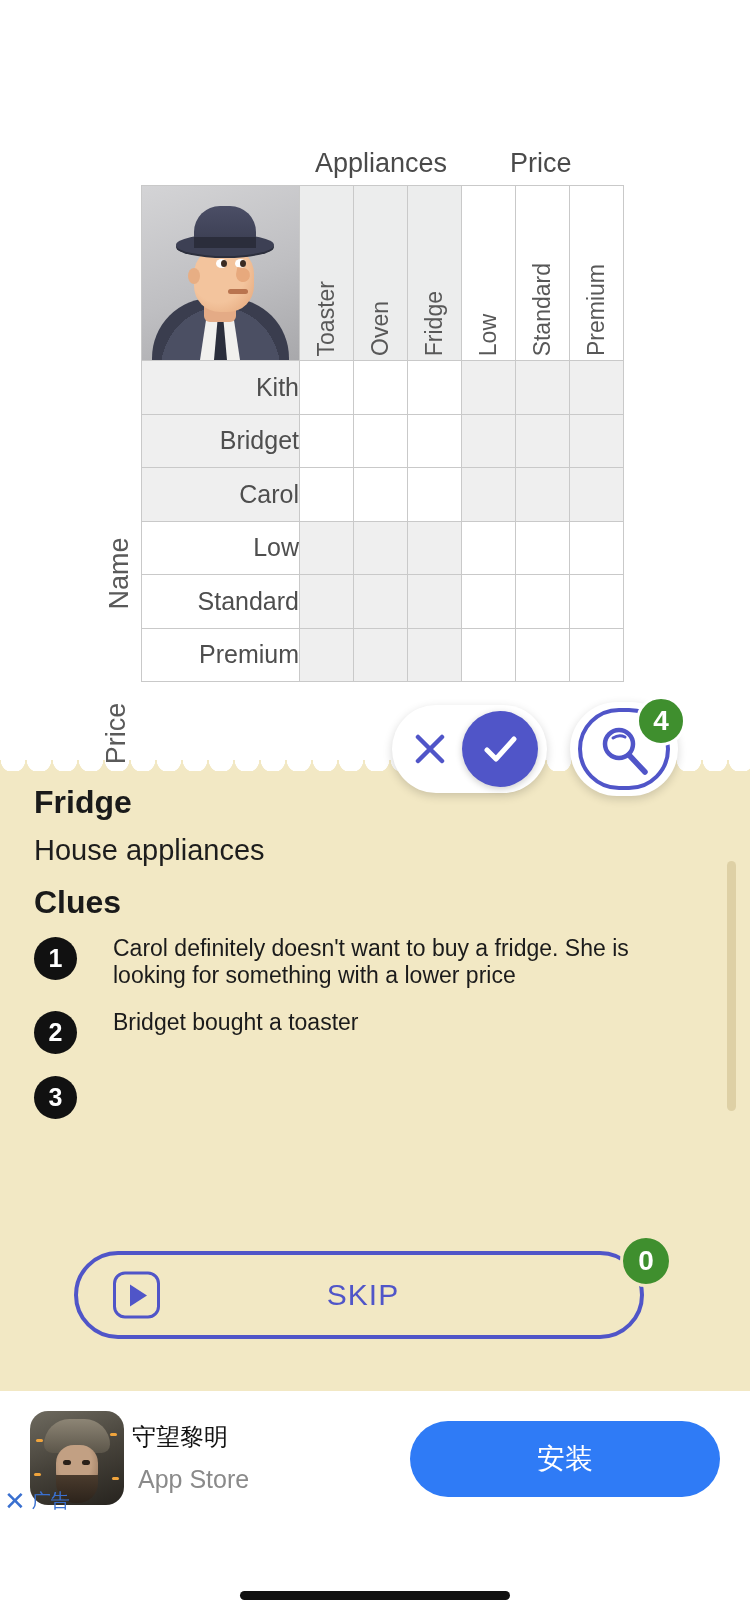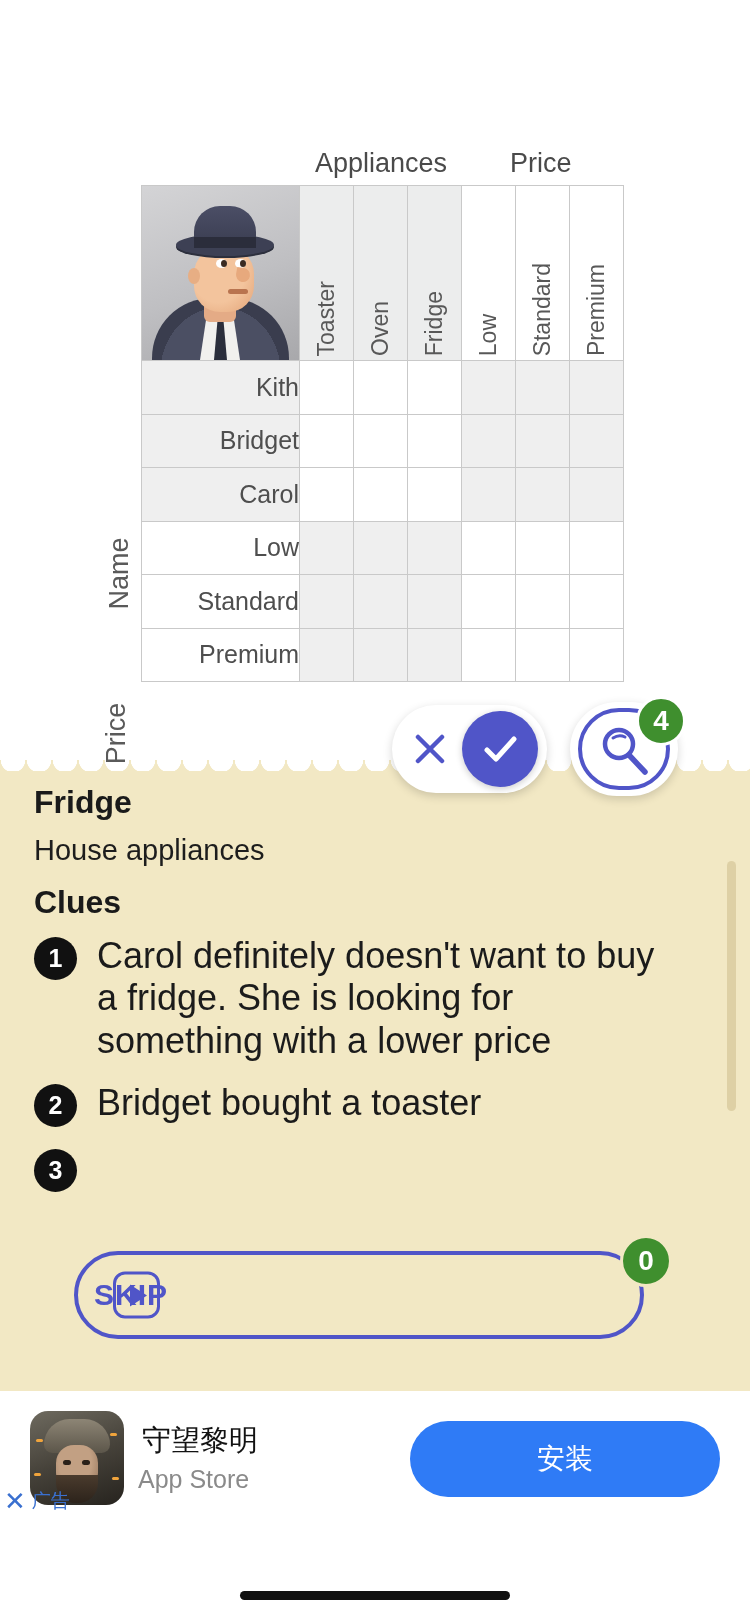--- a/index.html
+++ b/index.html
@@ -174,43 +174,43 @@
 
   .clues { position: absolute; left: 0; top: 164px; width: 750px; }
   .clue { position: relative; display: flex; align-items: flex-start; margin-bottom: 20px; padding-right: 40px; }
   .clue-num {
     flex: 0 0 auto; width: 43px; height: 43px; border-radius: 50%; background: #111;
     color: #fff; font-size: 25px; font-weight: 700;
     display: flex; align-items: center; justify-content: center;
     margin-left: 34px; margin-top: 2px;
   }
   .clue-text {
-    margin-left: 20px; font-size: 36px; line-height: 1.18; color: #1b1b1b; max-width: 580px;
+    margin-left: 36px; font-size: 23px; line-height: 1.18; color: #1b1b1b; max-width: 580px;
   }
 
   
   .skip-wrap { position: absolute; left: 74px; top: 1251px; width: 570px; height: 88px; z-index: 20; }
   .skip-btn {
     position: absolute; left: 0; top: 0; width: 570px; height: 88px;
     border: 4px solid #5055c8; border-radius: 44px; background: transparent;
     display: flex; align-items: center;
   }
   .skip-play {
     position: absolute; left: 35px; top: 50%; transform: translateY(-50%);
     width: 47px; height: 47px; border: 3px solid #5055c8; border-radius: 12px;
     display: flex; align-items: center; justify-content: center;
   }
   .skip-play .tri {
     width: 0; height: 0; border-left: 17px solid #5055c8;
     border-top: 11px solid transparent; border-bottom: 11px solid transparent;
     margin-left: 4px;
   }
   .skip-label {
-    position: absolute; left: 16px; top: 50%; transform: translateY(-50%);
-    width: 570px; font-size: 30px; font-weight: 700;
+    position: absolute; left: 0; top: 50%; transform: translateY(-50%);
+    width: 570px; text-align: center; font-size: 30px; font-weight: 400;
     color: #5055c8; letter-spacing: 1px;
   }
   .skip-badge {
     position: absolute; right: -28px; top: -16px; width: 52px; height: 52px; border-radius: 50%;
     background: #3f8f2e; color: #fff; font-size: 28px; font-weight: 700;
     display: flex; align-items: center; justify-content: center; border: 3px solid #f2e8c4;
   }
 
   .note-scroll {
     position: absolute; right: 14px; top: 90px; width: 9px; height: 250px;
@@ -232,21 +232,21 @@
   .ad-icon .sold-face{ position:absolute; left:26px; top:34px; width:42px; height:48px;
     background: radial-gradient(ellipse at 45% 35%, #c2a083 0 50%, #8d6f57 100%); border-radius: 18px 18px 20px 20px; }
   .ad-icon .sold-eyeL{ position:absolute; left:33px; top:49px; width:8px; height:5px; background:#2a211a; border-radius:3px; }
   .ad-icon .sold-eyeR{ position:absolute; left:52px; top:49px; width:8px; height:5px; background:#2a211a; border-radius:3px; }
   .ad-icon .sold-beard{ position:absolute; left:26px; top:64px; width:42px; height:28px;
     background: linear-gradient(180deg,#4a3b2d 0%,#2c231b 100%); border-radius: 0 0 20px 20px; }
   .ad-icon .spark { position:absolute; width:7px; height:3px; background:#f0a43c; border-radius:2px; }
   .ad-icon .s1 { left:6px; top:28px; } .ad-icon .s2 { left:80px; top:22px; }
   .ad-icon .s3 { left:4px; top:62px; } .ad-icon .s4 { left:82px; top:66px; }
 
-  .ad-title { position: absolute; left: 142px; top: 30px; font-size: 29px; color: #121212; }
+  .ad-title { position: absolute; left: 132px; top: 30px; font-size: 24px; color: #121212; }
   .ad-sub { position: absolute; left: 138px; top: 74px; font-size: 25px; color: #8a8a8a; }
   .ad-cta {
     position: absolute; right: 30px; top: 30px; width: 310px; height: 76px;
     background: #2f7bf6; border-radius: 38px; color: #fff; font-size: 28px;
     display: flex; align-items: center; justify-content: center;
   }
   .ad-close {
     position: absolute; left: 4px; top: 93px; height: 34px;
     display: flex; align-items: center; gap: 6px;
   }

